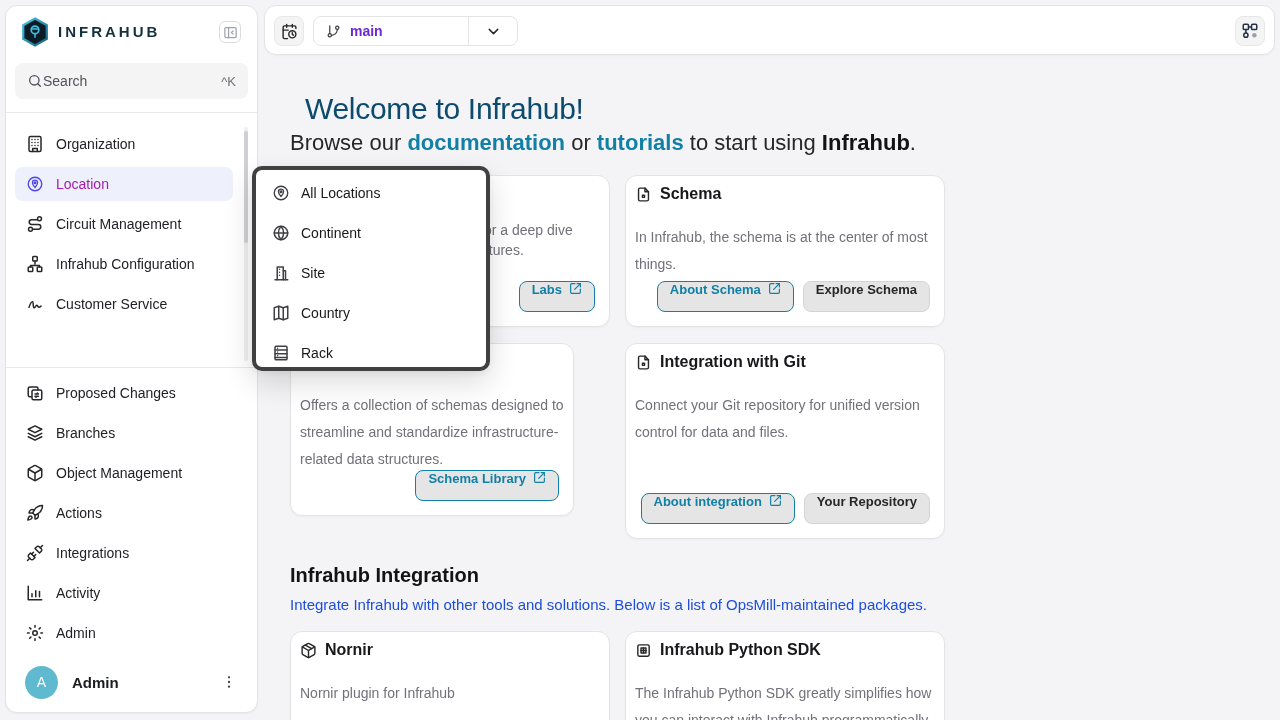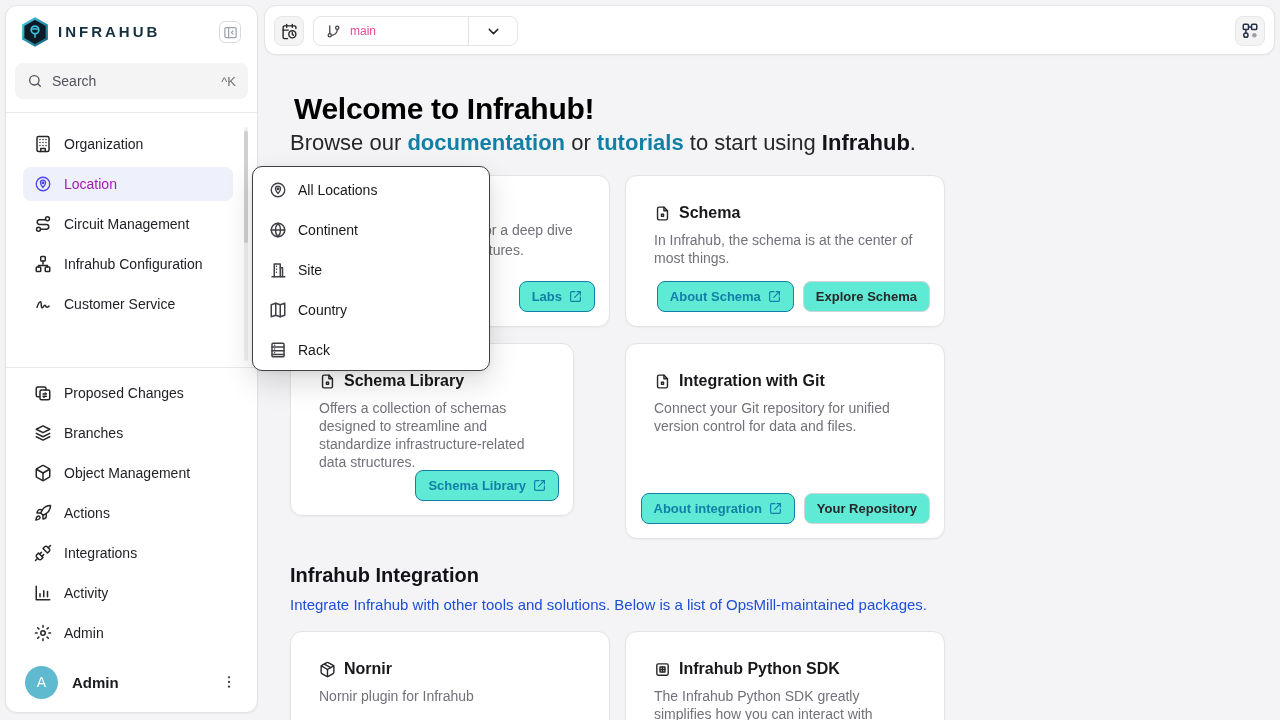--- a/index.html
+++ b/index.html
@@ -19,25 +19,25 @@
   }
   .side-logo { position:absolute; top:0; left:0; right:0; height:52px; }
   .logo-mark { position:absolute; left:14px; top:11px; }
   .logo-word { position:absolute; left:52px; top:17px; font-size:15px; font-weight:800;
                letter-spacing:3px; color:#14303f; }
   .collapse-btn { position:absolute; right:16px; top:15px; width:22px; height:22px;
     border:1px solid #dcdce0; border-radius:6px; background:#fff; color:#9ca3af;
     display:flex; align-items:center; justify-content:center; cursor:pointer; }
   .side-search { position:absolute; top:57px; left:9px; right:9px; height:36px;
     background:#f4f4f5; border-radius:8px; display:flex; align-items:center;
-    padding:0 12px; gap:9px; color:#52525b; cursor:text; }
+    padding:0 12px; color:#52525b; cursor:text; }
   .side-search .q { font-size:14px; }
   .side-search .kbd { margin-left:auto; font-size:13px; color:#71717a; }
   .side-div { position:absolute; left:0; right:0; height:1px; background:#e9e9eb; }
-  .nav-group { position:absolute; left:0; right:15px;margin-left:8px; }
+  .nav-group { position:absolute; left:0; right:15px; }
   .navitem { display:flex; align-items:center; gap:12px; height:34px; margin:0 9px 6px;
     padding:0 11px; border-radius:8px; font-size:14px; font-weight:500; color:#212227;
     cursor:pointer; white-space:nowrap; }
   .navitem .ico { width:18px; height:18px; color:#27272a; }
   .navitem.active { background:#eef0fc; color:#a21caf; }
   .navitem.active .ico { color:#4f46e5; }
   .sb-track { position:absolute; top:121px; right:9px; width:4px; height:234px;
     background:#efeff1; border-radius:2px; }
   .sb-thumb { position:absolute; top:4px; left:0; width:4px; height:112px;
     background:#cfcfd4; border-radius:2px; cursor:grab; }
@@ -55,50 +55,50 @@
     box-shadow:0 1px 2px rgba(0,0,0,.04); z-index:10; }
   .icon-btn { position:absolute; top:10px; width:30px; height:30px; background:#f4f4f5;
     border:1px solid #e7e7ea; border-radius:8px; color:#27272a; cursor:pointer;
     display:flex; align-items:center; justify-content:center; }
   .cal-btn { left:9px; }
   .flow-btn { right:9px; }
   .branch-pill { position:absolute; left:48px; top:10px; width:205px; height:30px;
     border:1px solid #e4e4e7; border-radius:8px; background:#fff; display:flex;
     align-items:center; cursor:pointer; }
   .branch-pill .git { margin-left:12px; color:#3f3f46; }
-  .branch-pill .bname { margin-left:9px; font-size:12px; color:#ec4899; }
+  .branch-pill .bname { margin-left:9px; font-size:14px; color:#6d28d9;font-weight:bold; }
   .branch-pill .sep { margin-left:auto; width:1px; height:28px; background:#e4e4e7; }
   .branch-pill .chev { width:48px; display:flex; align-items:center; justify-content:center; color:#27272a; }
 
   
-  .h1 { position:absolute; left:294px; top:92px; font-size:30px; font-weight:700;
-    letter-spacing:-.3px; color:#000000; }
+  .h1 { position:absolute; left:305px; top:92px; font-size:30px; font-weight:400;
+    letter-spacing:-.3px; color:#0c4a6e; }
   .intro { position:absolute; left:290px; top:130px; font-size:22px; color:#27272a; }
   .intro a { color:#1280a6; font-weight:700; text-decoration:none; cursor:pointer; }
   .intro b { font-weight:700; color:#121317; }
 
   .card { position:absolute; background:#fff; border:1px solid #e4e4e7; border-radius:12px;
-    box-shadow:0 1px 2px rgba(0,0,0,.04); padding:28px; }
+    box-shadow:0 1px 2px rgba(0,0,0,.04); padding:9px; }
   .card-title { display:flex; align-items:center; gap:8px; font-size:16px; font-weight:700; color:#18181b; }
   .card-title .ico { width:17px; height:17px; color:#27272a; }
-  .card-body { margin-top:9px; font-size:14px; line-height:18px; color:#71717a; }
+  .card-body { margin-top:21px; font-size:14px; line-height:27px; color:#71717a; }
   .card-actions { position:absolute; right:14px; bottom:14px; display:flex; gap:9px; }
-  .btn { height:31px; padding:0 12px; border-radius:8px; background:#5eead4; font-size:13px;
-    font-weight:700; display:inline-flex; align-items:center; gap:7px; cursor:pointer;
+  .btn { height:31px; padding:0 12px; border-radius:8px; background:#e5e5e5; font-size:13px;
+    font-weight:700; display:inline-flex; gap:7px; cursor:pointer;
     border:1px solid #d4d4d8; color:#27272a; font-family:inherit; }
   .btn.teal { border-color:#1280a6; color:#1280a6; }
   .btn .ico { width:13px; height:13px; }
   .frag { position:absolute; font-size:14px; line-height:20px; color:#71717a; white-space:nowrap; }
 
   .h2 { position:absolute; left:290px; top:564px; font-size:20px; font-weight:800; color:#121317; }
   .h2sub { position:absolute; left:290px; top:596px; font-size:15px; color:#1d4ed8; }
 
   
   .menu { position:absolute; left:252px; top:166px; width:238px; height:205px;
-    background:#fff; border:1px solid #404040; border-radius:10px; z-index:60;
+    background:#fff; border:4px solid #404040; border-radius:10px; z-index:60;
     box-shadow:0 12px 30px rgba(0,0,0,.14), 0 2px 6px rgba(0,0,0,.06); padding-top:3px; }
   .menuitem { display:flex; align-items:center; gap:11px; height:40px; padding:0 16px;
     font-size:14px; font-weight:500; color:#18181b; cursor:pointer; border-radius:8px; }
   .menuitem .ico { width:18px; height:18px; color:#3f3f46; }
 </style>
 </head>
 <body>
 
 <aside class="sidebar">
   <div class="side-logo">

